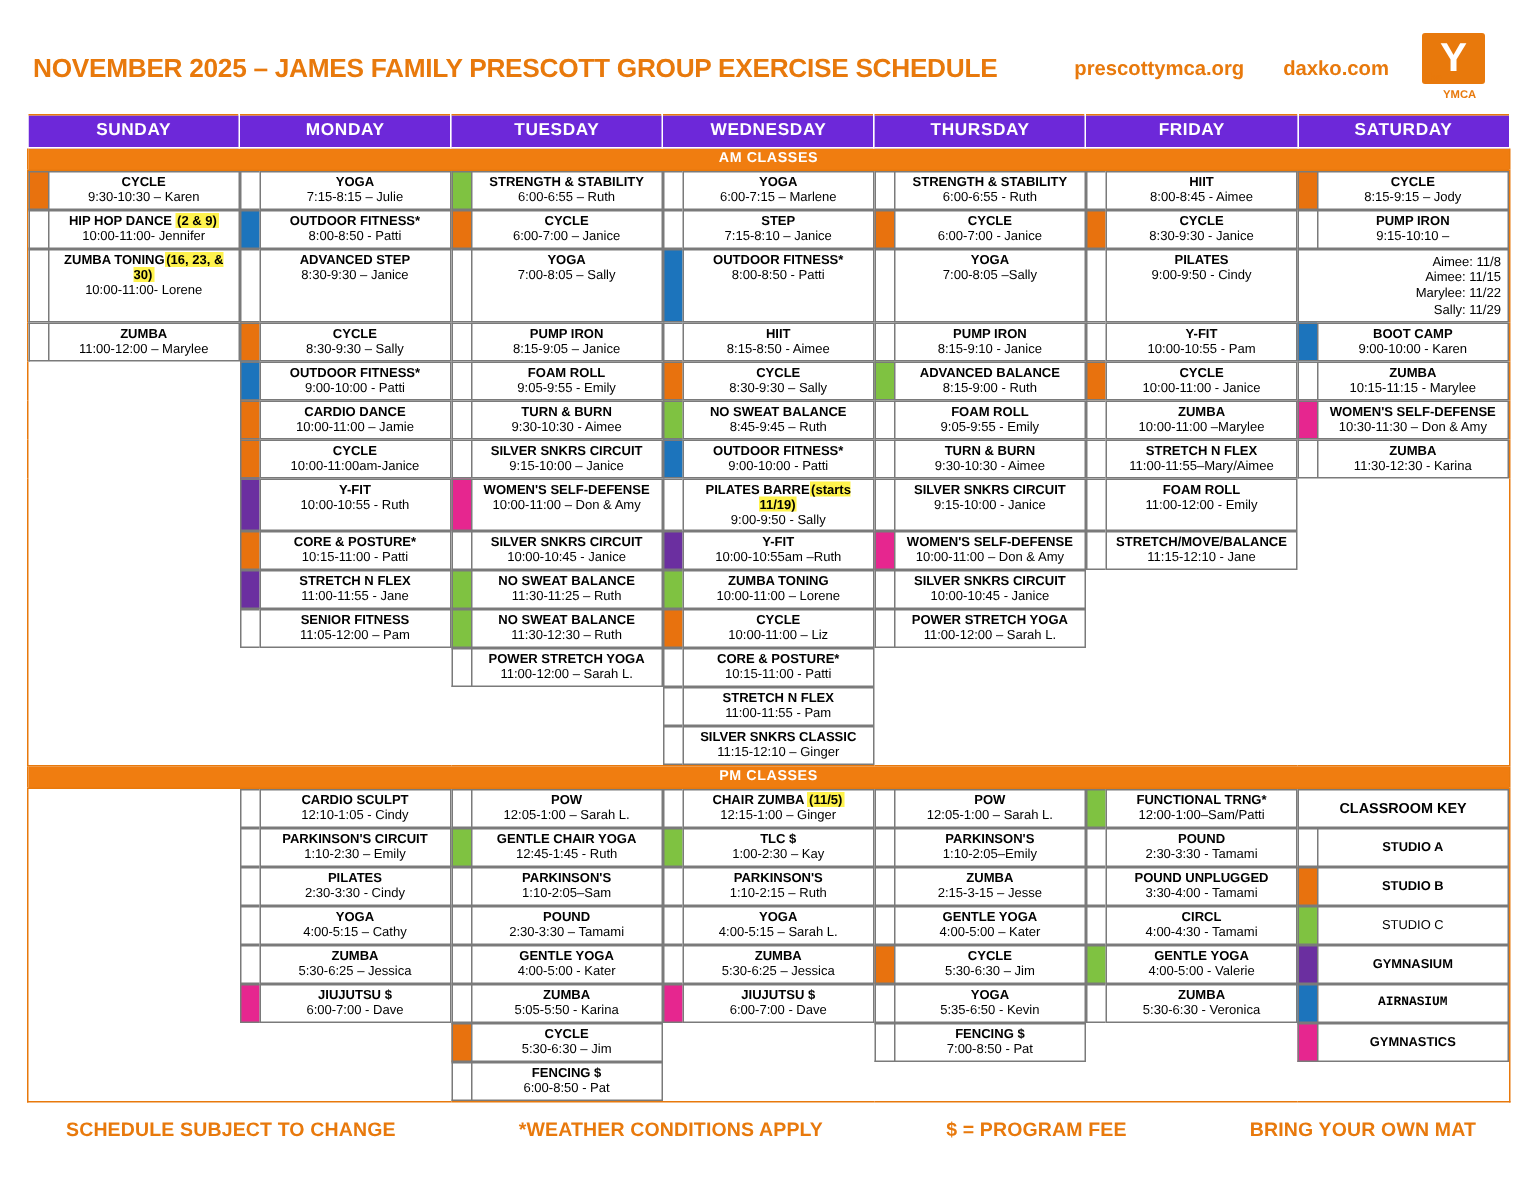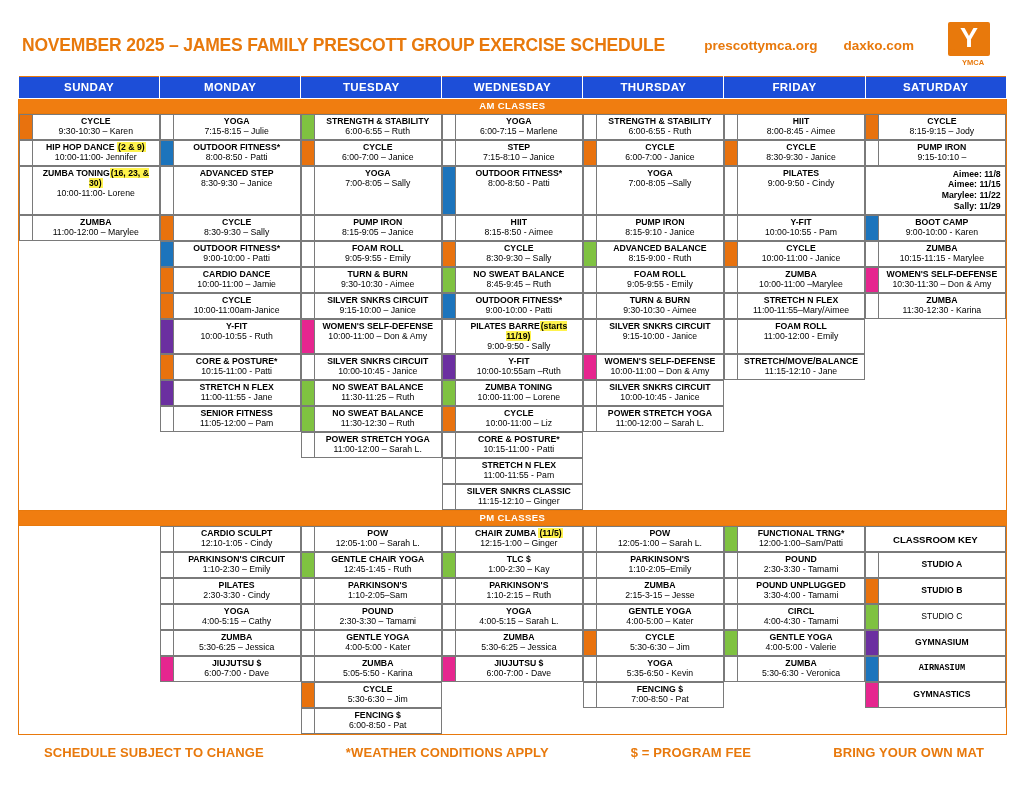--- a/index.html
+++ b/index.html
@@ -13,21 +13,21 @@
     position: relative;
     width: 1024px; height: 791px;
     padding: 0;
     overflow: hidden;
   }
   
   .topbar {
     display: flex;
     align-items: center;
     padding: 22px 18px 8px 22px;
-    gap: 26px;
+    gap: 14px;
   }
   .title {
     color: #E8790C;
     font-weight: bold;
     font-size: 17.5px;
     letter-spacing: -0.2px;
     white-space: nowrap;
   }
   .links {
     margin-left: auto;
@@ -84,21 +84,21 @@
   
   .sched {
     margin: 0 18px;
     border: 1.5px solid #E8790C;
     border-collapse: collapse;
     width: 988px;
     table-layout: fixed;
   }
   .sched col { width: 141.1px; }
   .sched th.dayhdr {
-    background: #1d4ed8;
+    background: #6d28d9;
     color: #ffffff;
     font-size: 11.5px;
     font-weight: bold;
     letter-spacing: 0.4px;
     padding: 4px 0 5px 0;
     border: 1px solid #ffffff;
     border-top: none;
     text-align: center;
   }
   .sched td.sectionbar {
@@ -144,21 +144,20 @@
   .ctext .tm { display: block; font-size: 8.7px; }
   .hl { background: #FFF34D; padding: 0 1px; }
   .empty { height: 26px; }
   .plain-right {
     border: 1px solid #7a7a7a;
     font-size: 8.7px;
     line-height: 1.25;
     padding: 2px 4px;
     text-align: right;
     height: 100%;
-    font-weight: bold;
   }
   .plain-center {
     border: 1px solid #7a7a7a;
     font-size: 9.6px;
     font-weight: bold;
     line-height: 1.2;
     padding: 3px 4px;
     text-align: center;
     height: 100%;
     display: flex; align-items: center; justify-content: center;

